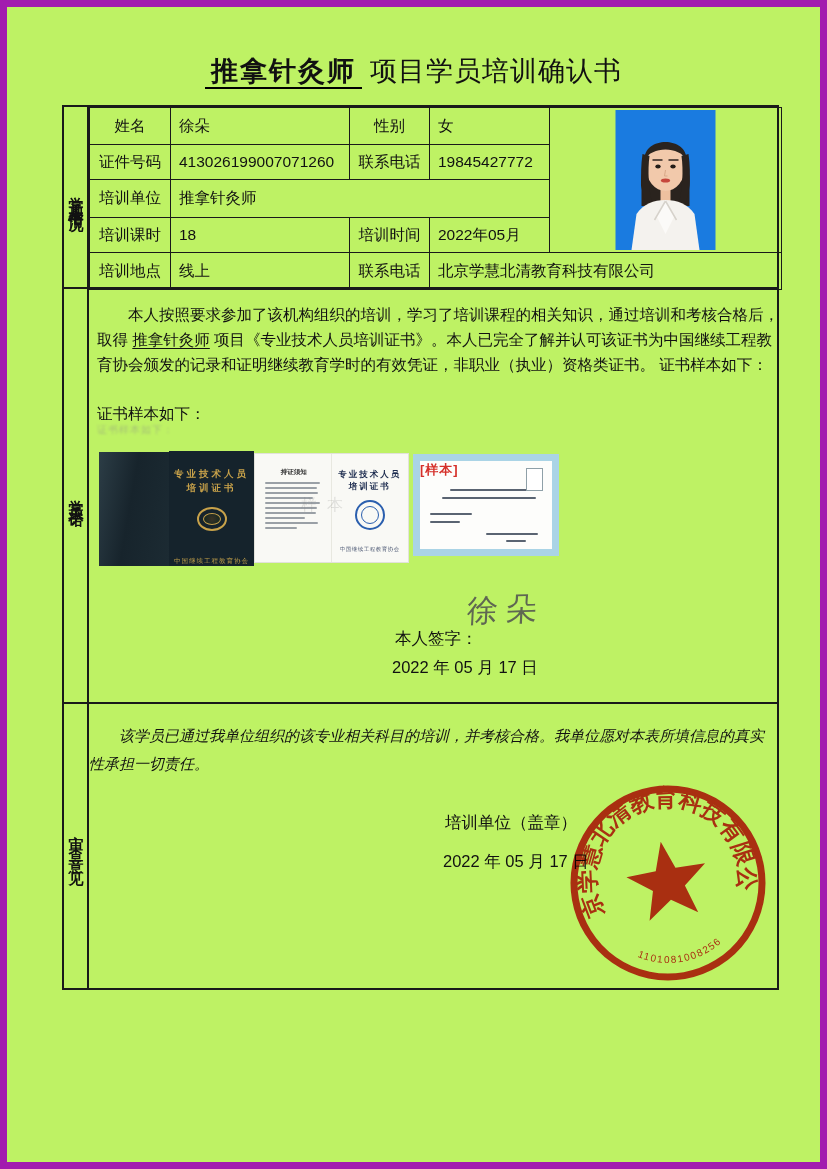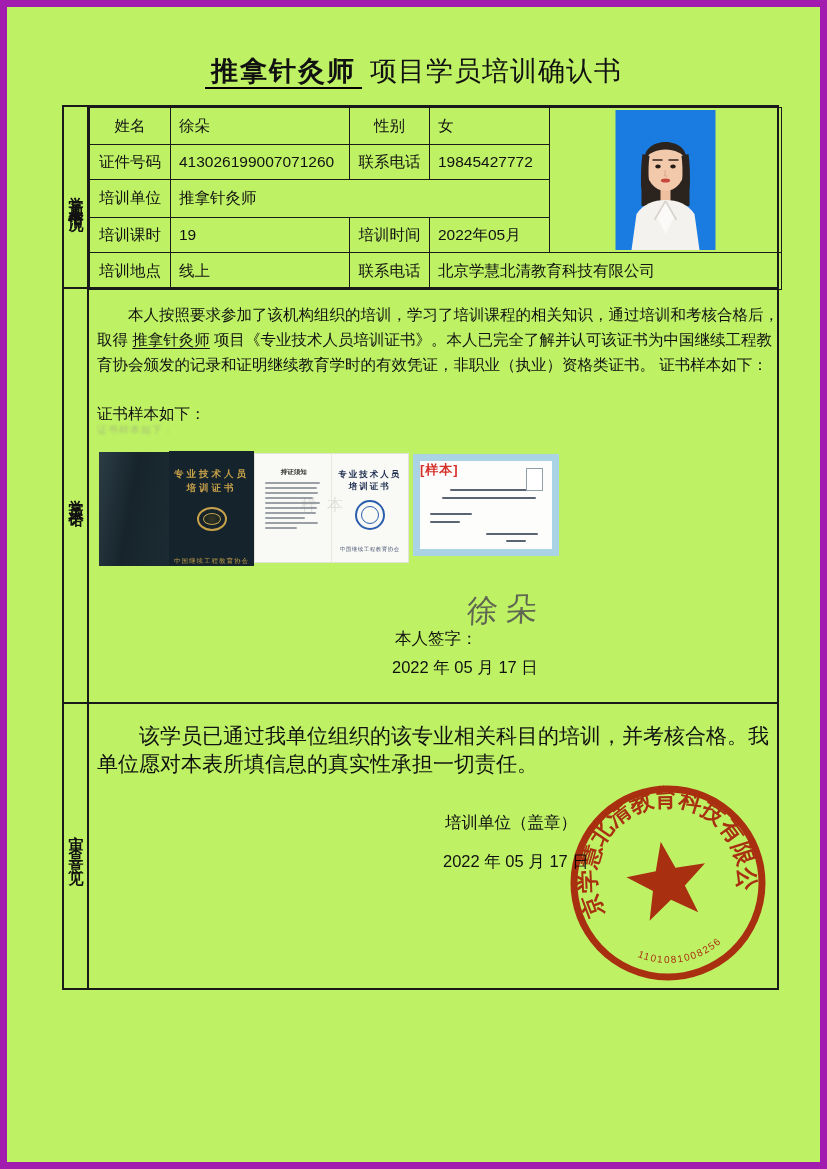--- a/index.html
+++ b/index.html
@@ -88,22 +88,22 @@
                      border:1px solid #8fa0a8; background:#fff; }
   .sline { height:2px; background:#5a6472; border-radius:1px; }
 
   
   .sig-name { position:absolute; left:378px; top:300px; font-size:31px; font-weight:300;
               color:#4f4f4f; letter-spacing:8px; transform:rotate(-2deg) skewX(-5deg); opacity:.85; }
   .sig-label { position:absolute; left:306px; top:339px; font-size:16.5px; }
   .sig-date { position:absolute; left:303px; top:368px; font-size:16.5px; }
 
   
-  .review-para { position:absolute; left:8px; top:18px; width:676px;
-                 font-size:21px; line-height:28px; text-indent:2em; }
+  .review-para { position:absolute; left:0; top:18px; width:676px;
+                 font-size:15px; line-height:28px; text-indent:2em;font-style:italic; }
   .unit-label { position:absolute; left:356px; top:108px; font-size:16.5px; }
   .unit-date { position:absolute; left:354px; top:147px; font-size:16.5px; }
 
   .stamp-wrap { position:absolute; left:479px; top:79px; width:200px; height:200px;
                 transform:rotate(-10deg); mix-blend-mode:multiply; opacity:.95; z-index:5; }
   .stamp-wrap svg { width:100%; height:100%; }
 </style>
 </head>
 <body>
 
@@ -158,21 +158,21 @@
             <td class="val">413026199007071260</td>
             <td class="lab">联系电话</td>
             <td class="val">19845427772</td>
           </tr>
           <tr class="r3">
             <td class="lab">培训单位</td>
             <td class="val" colspan="3">推拿针灸师</td>
           </tr>
           <tr class="r4">
             <td class="lab">培训课时</td>
-            <td class="val">19</td>
+            <td class="val">18</td>
             <td class="lab">培训时间</td>
             <td class="val">2022年05月</td>
           </tr>
           <tr class="r5">
             <td class="lab">培训地点</td>
             <td class="val">线上</td>
             <td class="lab">联系电话</td>
             <td class="val" colspan="2">北京学慧北清教育科技有限公司</td>
           </tr>
         </tbody>

